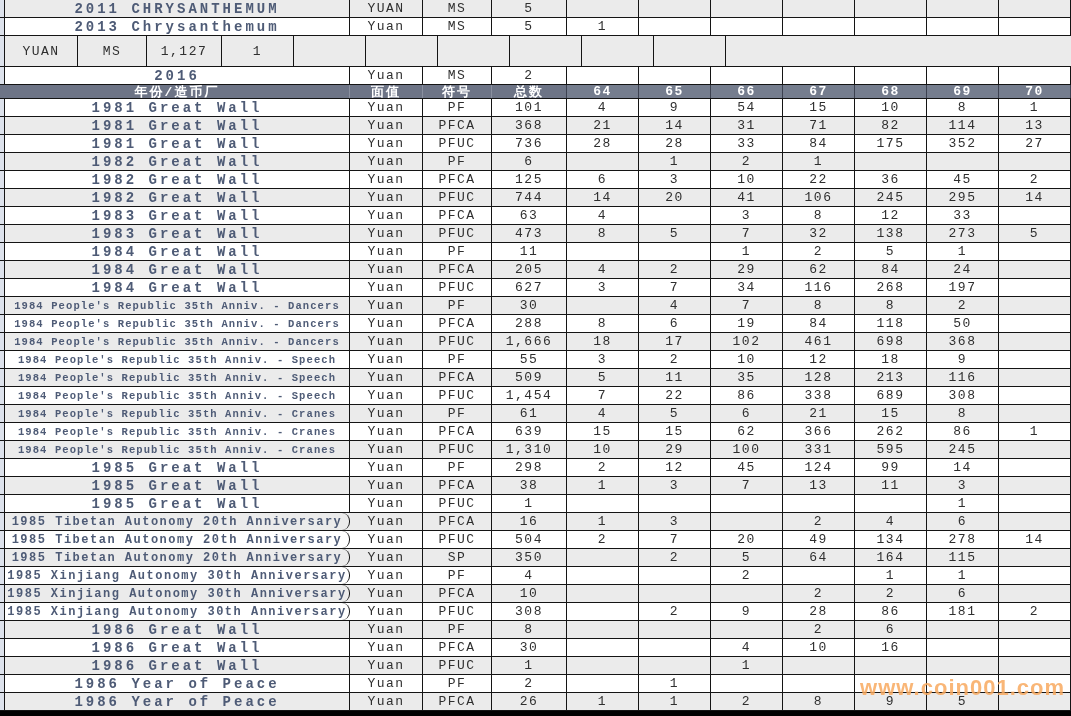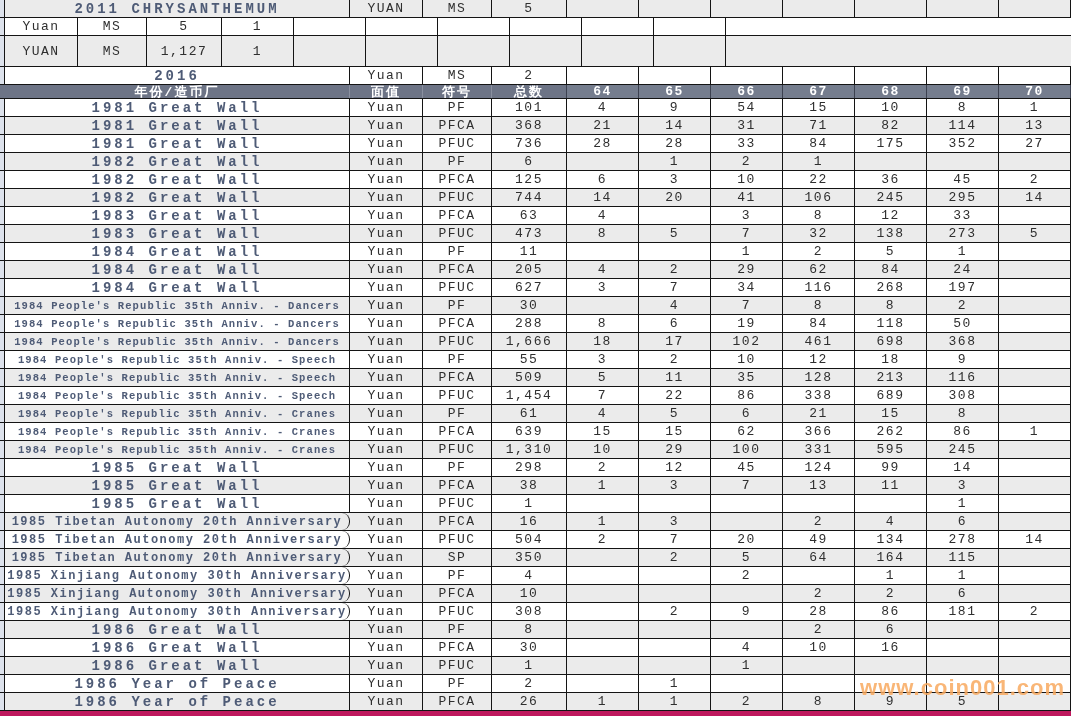--- a/index.html
+++ b/index.html
@@ -1,21 +1,21 @@
 <!DOCTYPE html>
 <html style="--hdr-left: #6d7486; --hdr-grade: #757d8e; --stripe: #ebebeb; --name-text: #4e5b76; --value-text: #2f2f2f; --grid-line: #141414; --strip-bg: #dde2ec;"><head>
 <meta charset="utf-8">
 <style>
   html,body{margin:0;padding:0;background:#fff;}
   .screen{
     position:relative;
     width:1071px;height:716px;
     overflow:hidden;
     font-family:"Liberation Mono","DejaVu Sans Mono",monospace;
-    background:#be185d;
+    background:#000000;
   }
   .grid{position:absolute;left:0;top:0;width:1071px;}
   .row{
     display:flex;
     height:18px;
     box-sizing:border-box;
     border-bottom:1px solid var(--grid-line,#141414);
     background:#fff;
   }
   .row.alt{background:var(--stripe,#ebebeb);}
@@ -83,20 +83,21 @@
         <div class="c grade"></div>
         <div class="c grade"></div>
         <div class="c grade"></div>
         <div class="c grade"></div>
         <div class="c grade"></div>
         <div class="c grade"></div>
         <div class="c grade"></div>
       </div>
       <div class="row">
         <div class="c strip"></div>
+        <div class="c name">2013 Chrysanthemum</div>
         <div class="c denom">Yuan</div>
         <div class="c sym">MS</div>
         <div class="c total">5</div>
         <div class="c grade">1</div>
         <div class="c grade"></div>
         <div class="c grade"></div>
         <div class="c grade"></div>
         <div class="c grade"></div>
         <div class="c grade"></div>
         <div class="c grade"></div>

